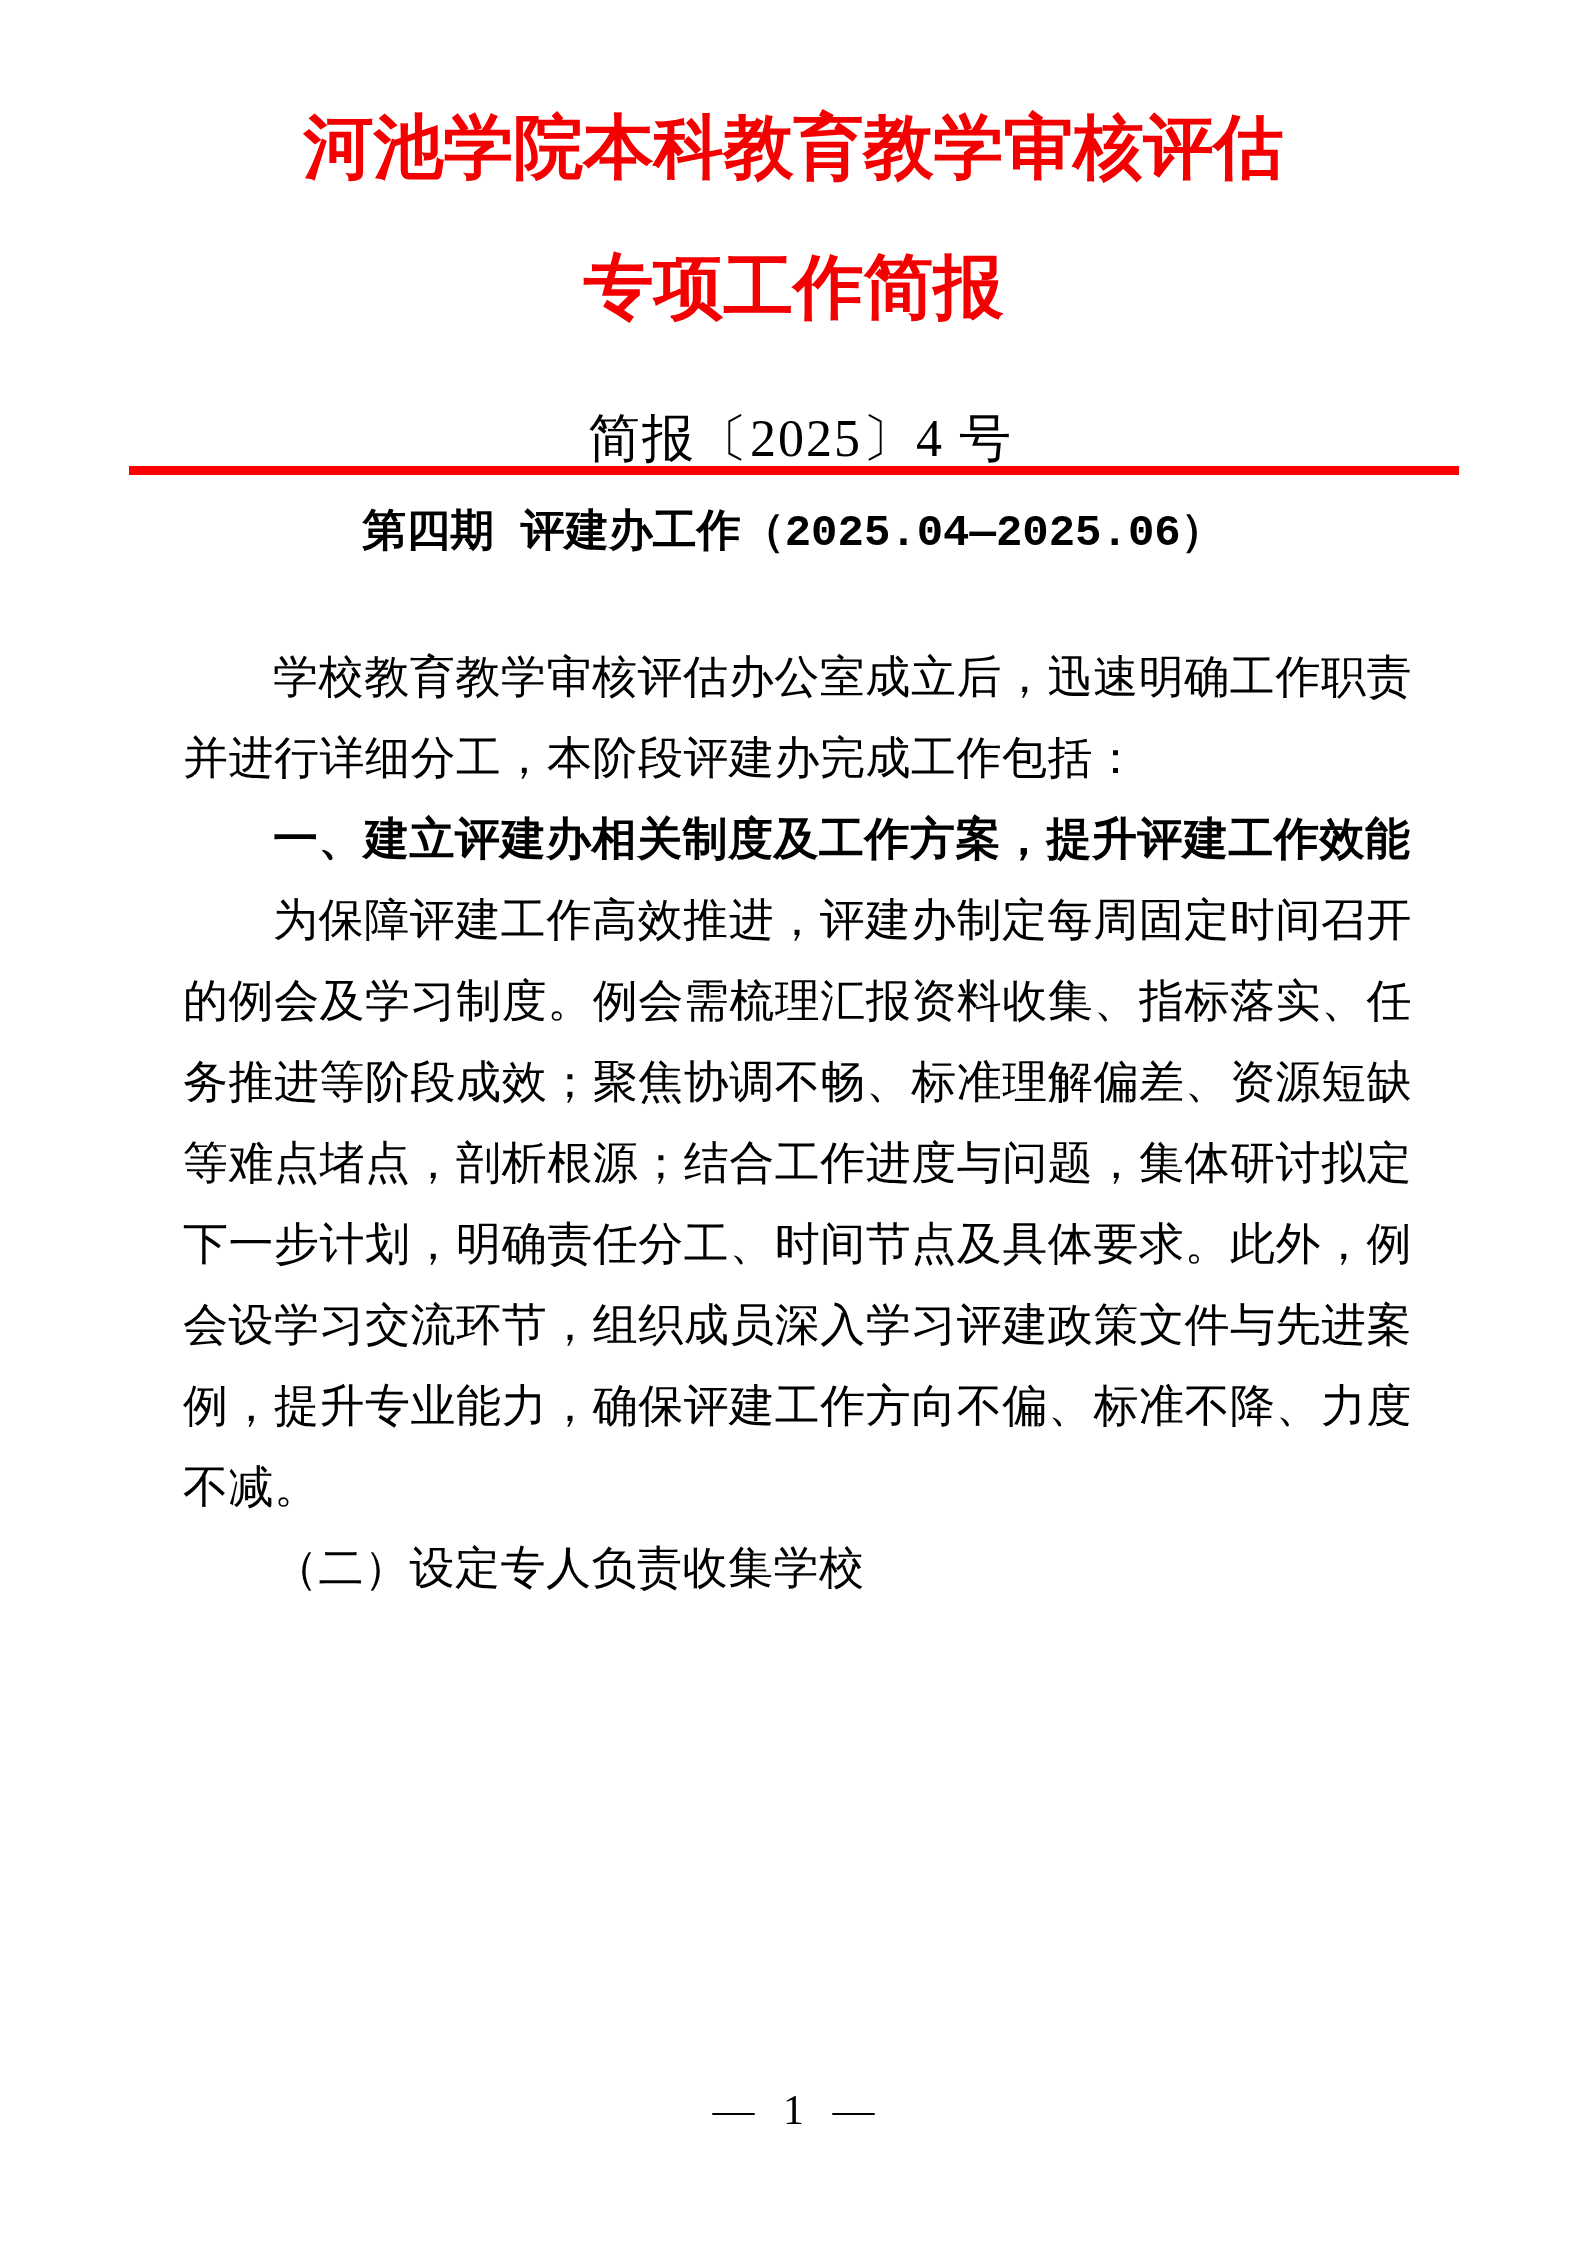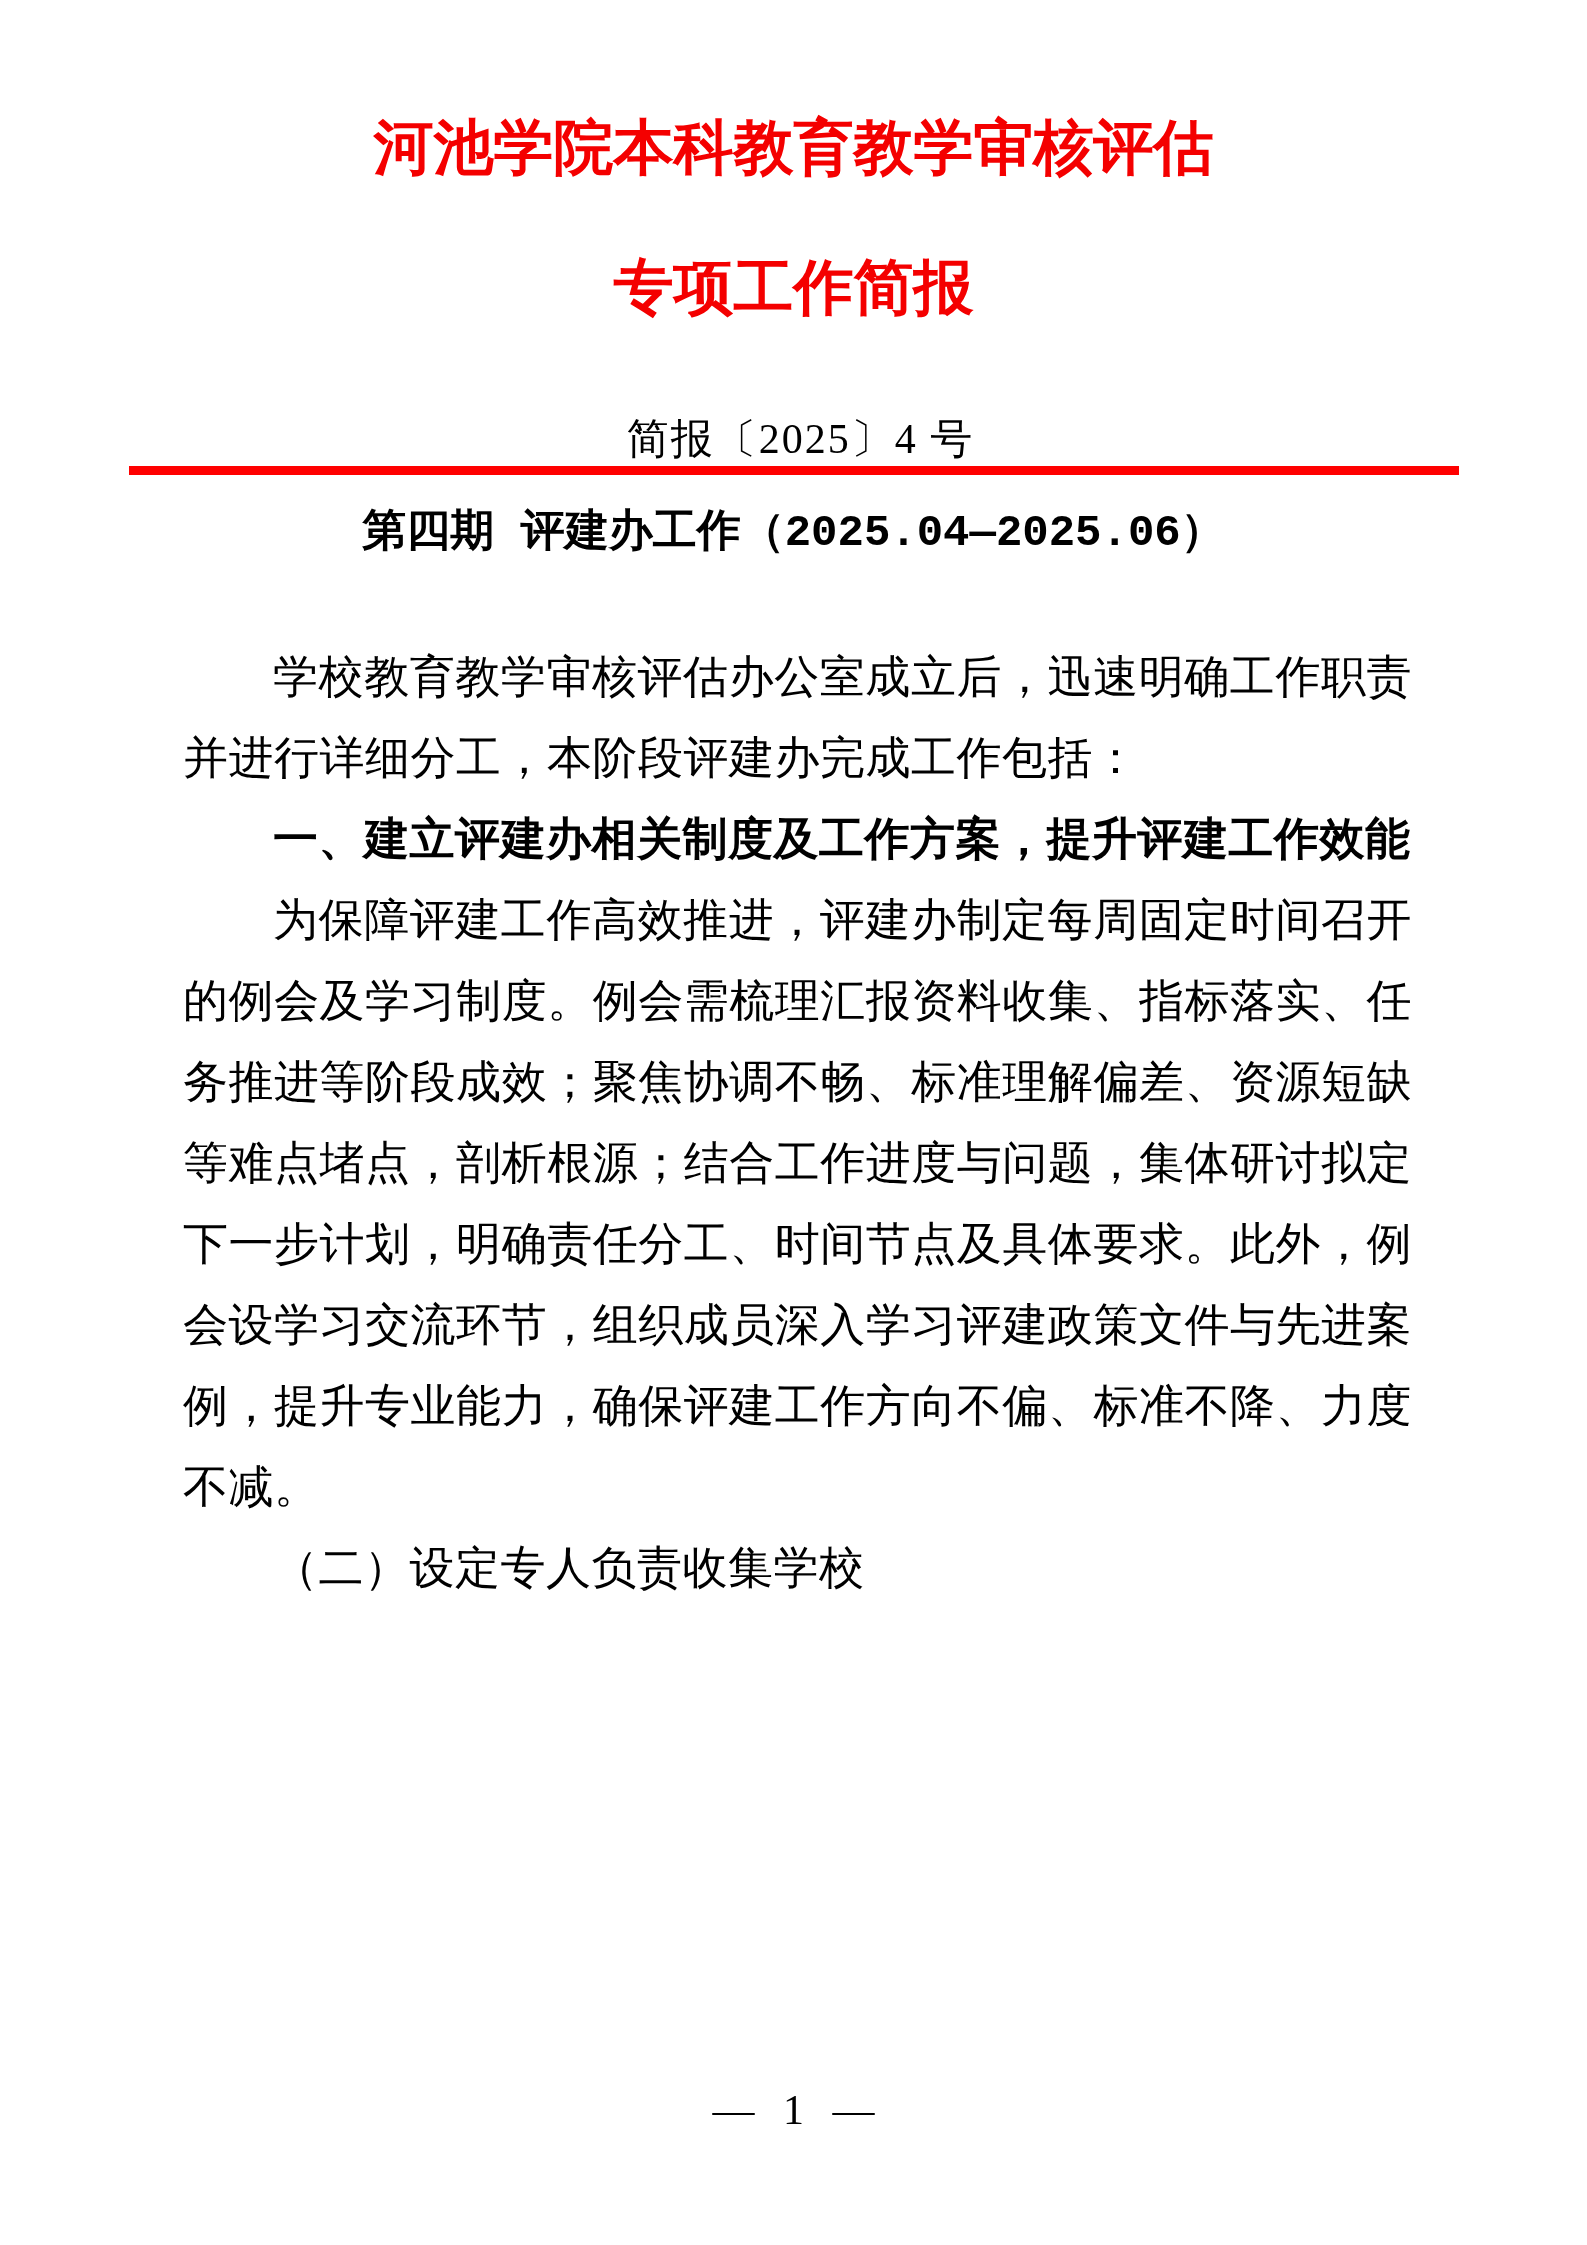--- a/index.html
+++ b/index.html
@@ -12,33 +12,33 @@
     width: 1587px;
     height: 2245px;
     background: #ffffff;
     font-family: "Liberation Serif", serif;
     color: #000000;
     overflow: hidden;
   }
   .doc-title {
     margin: 78px 0 0 0;
     text-align: center;
-    font-size: 60px;
+    font-size: 70px;
     line-height: 140px;
     font-weight: bold;
     color: var(--title-red, #f40000);
     letter-spacing: 0px;
   }
   .doc-title .title-line {
     display: block;
   }
   .issue-no {
     margin-top: 56px;
     text-align: center;
-    font-size: 42px;
+    font-size: 52px;
     line-height: 50px;
     letter-spacing: 2px;
     padding-left: 14px;
   }
   .red-rule {
     width: 1330px;
     height: 9px;
     margin: 2px auto 0 auto;
     background: var(--rule-red, #ff0000);
   }

